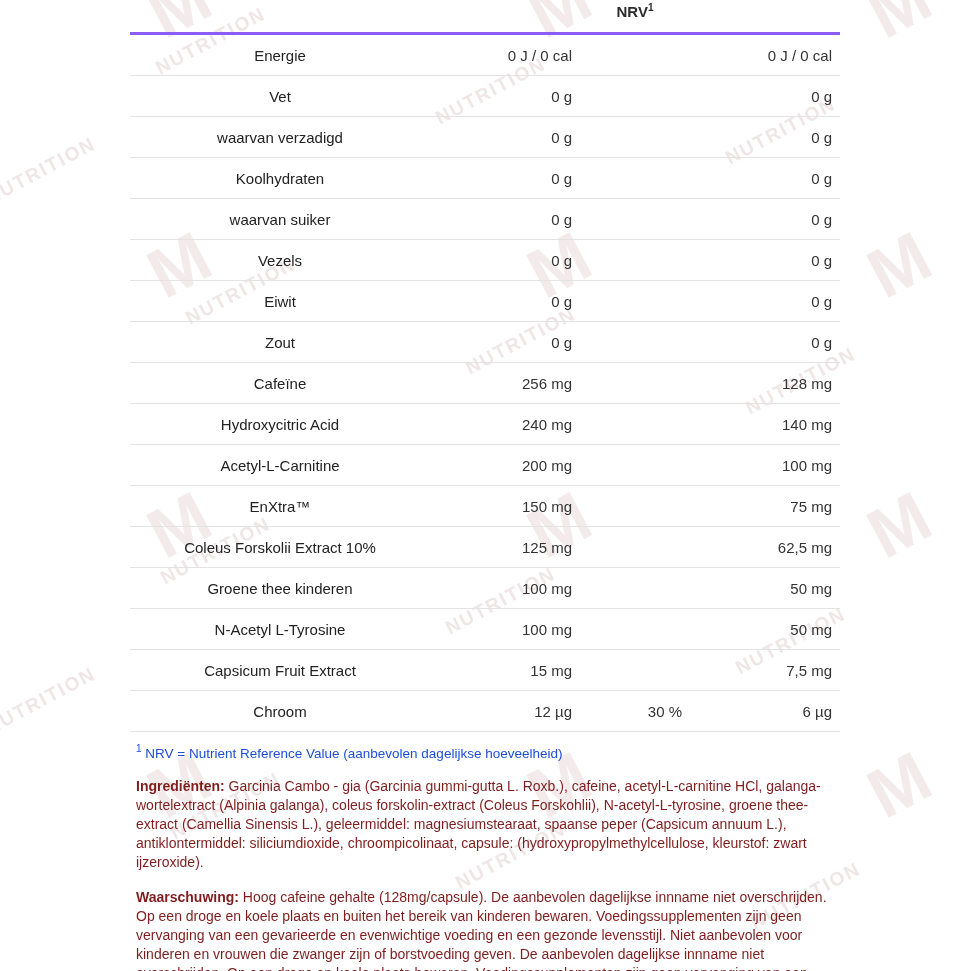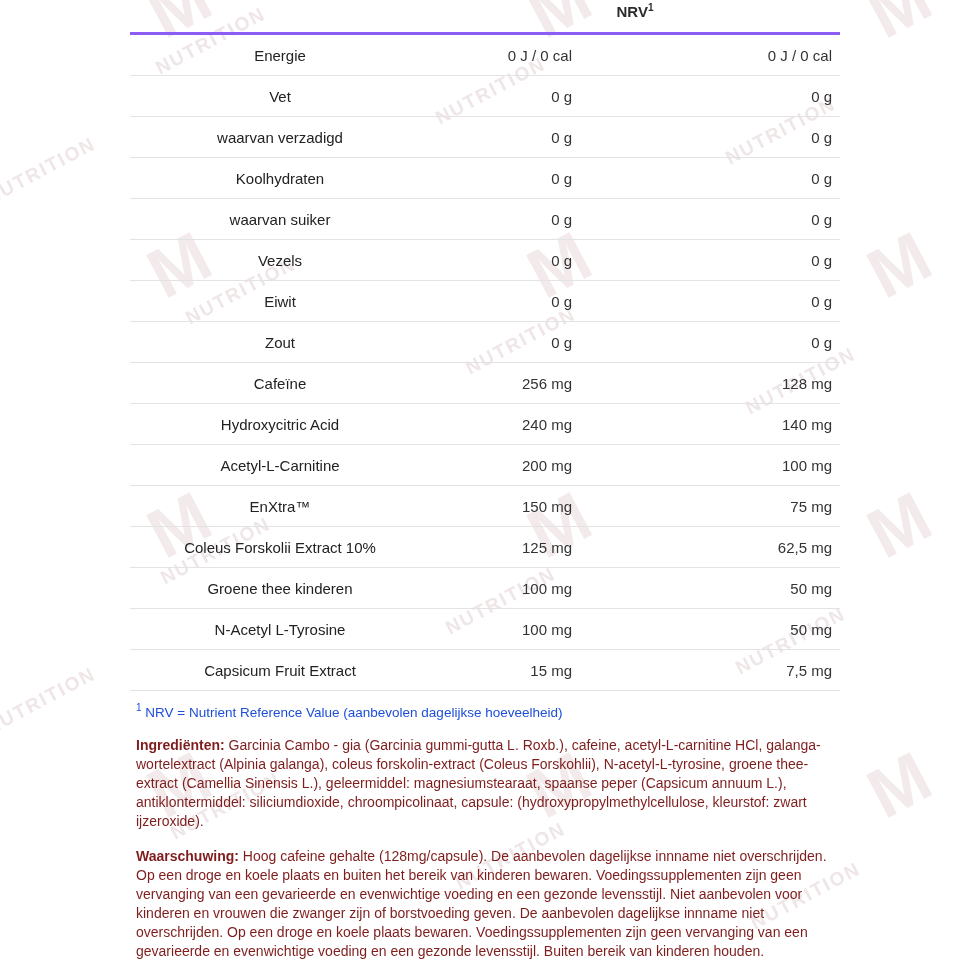--- a/index.html
+++ b/index.html
@@ -253,20 +253,26 @@
         <td class="val">100 mg</td>
         <td class="nrv"></td>
         <td class="val">50 mg</td>
       </tr>
       <tr>
         <td class="name">Capsicum Fruit Extract</td>
         <td class="val">15 mg</td>
         <td class="nrv"></td>
         <td class="val">7,5 mg</td>
       </tr>
+      <tr>
+        <td class="name">Chroom</td>
+        <td class="val">12 µg</td>
+        <td class="nrv">30 %</td>
+        <td class="val">6 µg</td>
+      </tr>
     </tbody>
   </table>
 
   <div class="footnote"><sup>1</sup><span> NRV = Nutrient Reference Value (aanbevolen dagelijkse hoeveelheid)</span></div>
 
   <div class="para"><b>Ingrediënten:</b><span> Garcinia Cambo - gia (Garcinia gummi-gutta L. Roxb.), cafeine, acetyl-L-carnitine HCl, galanga-wortelextract (Alpinia galanga), coleus forskolin-extract (Coleus Forskohlii), N-acetyl-L-tyrosine, groene thee-extract (Camellia Sinensis L.), geleermiddel: magnesiumstearaat, spaanse peper (Capsicum annuum L.), antiklontermiddel: siliciumdioxide, chroompicolinaat, capsule: (hydroxypropylmethylcellulose, kleurstof: zwart ijzeroxide).</span></div>
 
   <div class="para"><b>Waarschuwing:</b><span> Hoog cafeine gehalte (128mg/capsule). De aanbevolen dagelijkse innname niet overschrijden. Op een droge en koele plaats en buiten het bereik van kinderen bewaren. Voedingssupplementen zijn geen vervanging van een gevarieerde en evenwichtige voeding en een gezonde levensstijl. Niet aanbevolen voor kinderen en vrouwen die zwanger zijn of borstvoeding geven. De aanbevolen dagelijkse innname niet overschrijden. Op een droge en koele plaats bewaren. Voedingssupplementen zijn geen vervanging van een gevarieerde en evenwichtige voeding en een gezonde levensstijl. Buiten bereik van kinderen houden.</span></div>
 
 </div>

